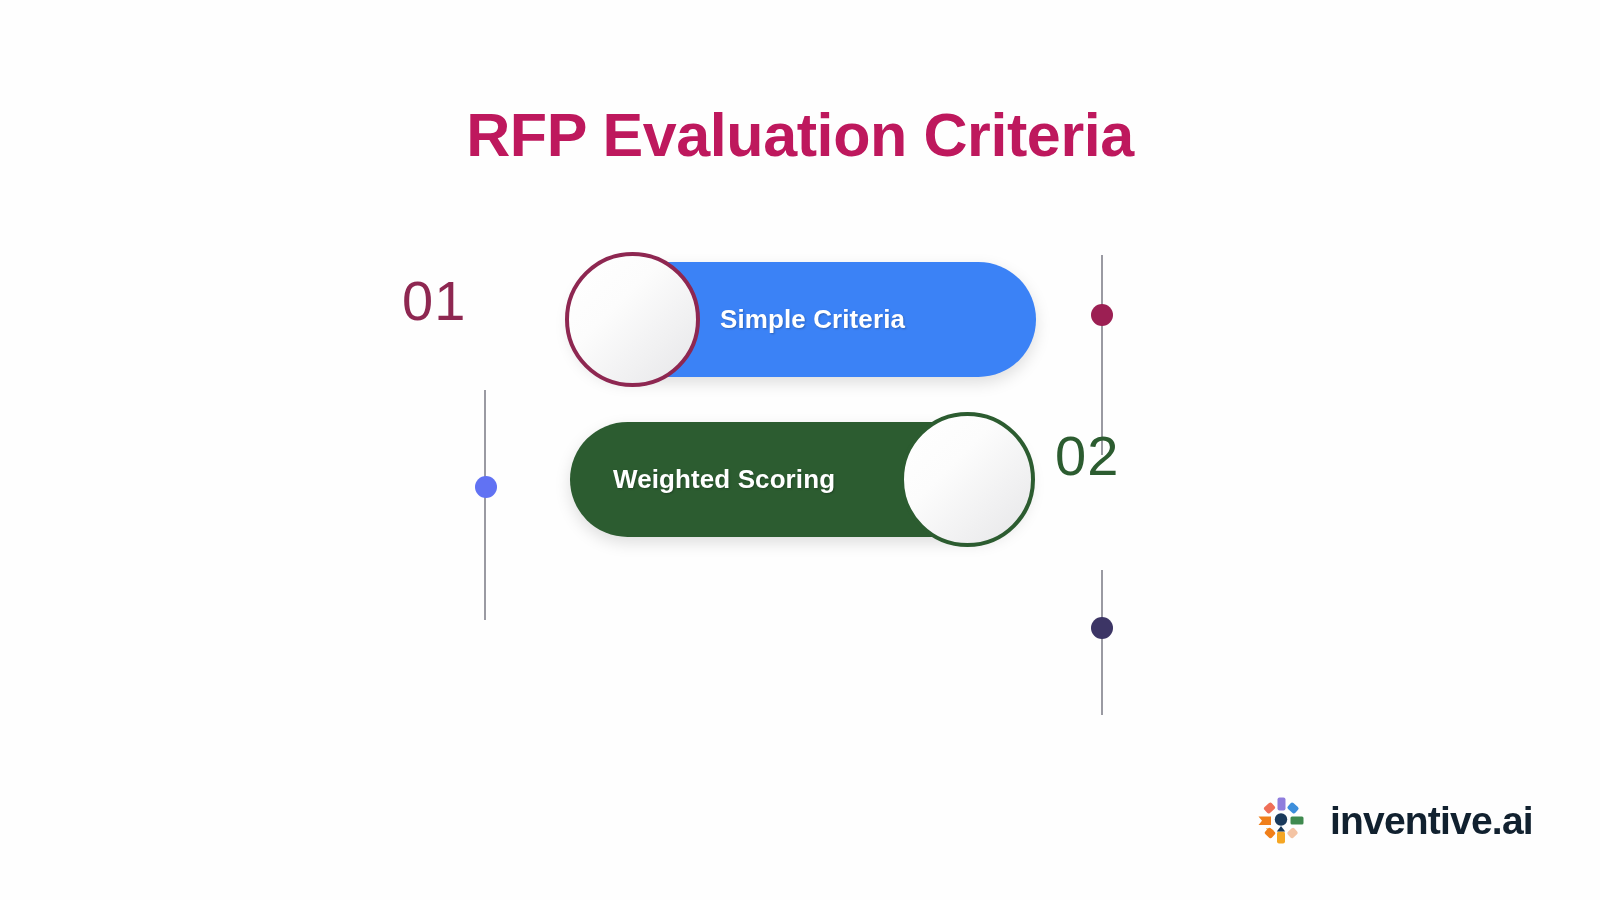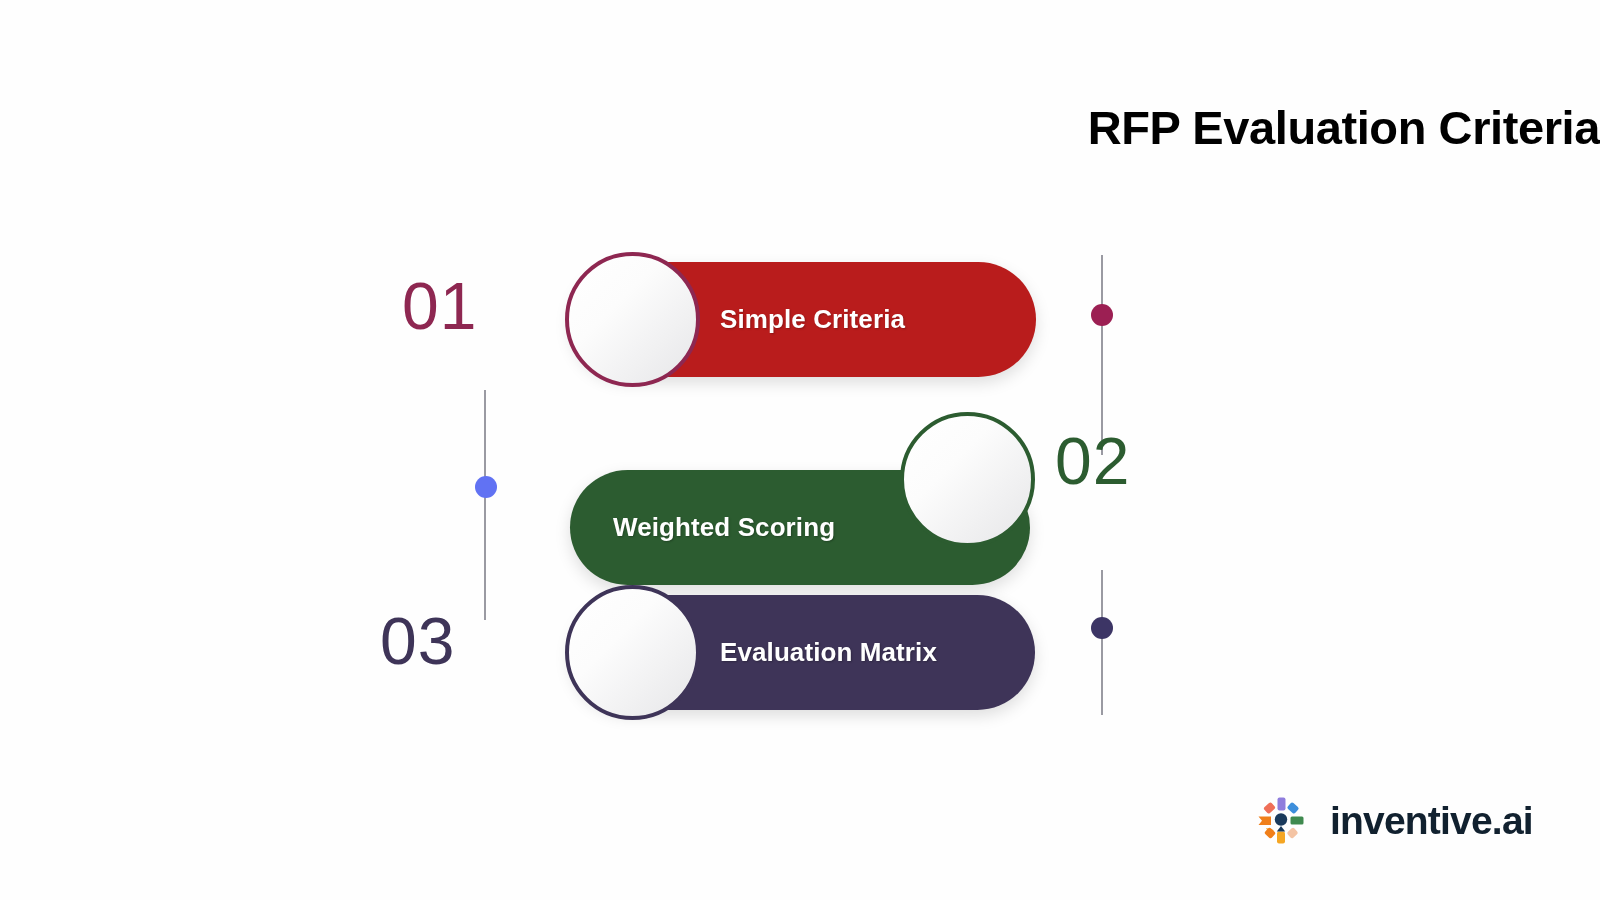--- a/index.html
+++ b/index.html
@@ -20,25 +20,25 @@
     inset: 0;
     background: #fefefe;
   }
 
   
   .page-title {
     position: absolute;
     top: 102px;
     left: 0;
     width: 1600px;
-    text-align: right;
-    font-size: 47px;
+    text-align: center;
+    font-size: 61px;
     font-weight: 700;
     letter-spacing: -0.4px;
-    color: #000000;
+    color: #be185d;
     line-height: 1.1;
   }
 
   
   .rail {
     position: absolute;
     width: 2px;
     background: #9a9aa2;
   }
   .rail-left  { left: 484px;  top: 390px; height: 230px; }
@@ -79,34 +79,33 @@
     color: #ffffff;
     letter-spacing: 0.1px;
     white-space: nowrap;
     text-shadow: 1px 1px 2px rgba(0,0,0,0.25);
   }
 
   .pill-1 {
     left: 190px;
     top: 27px;
     width: 466px;
-    background: #b91c1c;
+    background: #3b82f6;
     justify-content: flex-start;
     padding-left: 150px;
     box-shadow: 0 6px 16px rgba(0,0,0,0.13);
   }
   .pill-2 {
     left: 10px;
     top: 22px;
     width: 460px;
     background: #2c5c30;
     justify-content: flex-start;
     padding-left: 43px;
     box-shadow: 0 6px 16px rgba(0,0,0,0.13);
-    margin-top: 48px;
   }
   .pill-3 {
     left: 200px;
     top: 27px;
     width: 465px;
     background: #3e3458;
     justify-content: flex-start;
     padding-left: 150px;
     box-shadow: 0 6px 16px rgba(0,0,0,0.13);
   }
@@ -132,21 +131,21 @@
     filter: blur(16px);
     z-index: -1;
   }
   .knob-1 { left: 185px; top: 17px;  border: 4px solid #8e2751; }
   .knob-2 { left: 340px; top: 12px;  border: 4px solid #2c5c30; }
   .knob-3 { left: 195px; top: 17px;  border: 4px solid #3e3458; }
 
   
   .index-num {
     position: absolute;
-    font-size: 66px;
+    font-size: 56px;
     font-weight: 500;
     line-height: 1;
     letter-spacing: 1px;
   }
   .num-1 { left: 22px;  top: 38px;  color: #8e2751; }
   .num-2 { left: 495px; top: 28px;  color: #2c5c30; }
   .num-3 { left: 10px;  top: 40px;  color: #3e3458; }
 
   
   .logo {
@@ -196,27 +195,20 @@
   </div>
 
   <div class="row row-2">
     <div class="pill pill-2">
       <span class="pill-label">Weighted Scoring</span>
     </div>
     <div class="knob knob-2"></div>
     <div class="index-num num-2">02</div>
   </div>
 
-  <div class="row row-3">
-    <div class="index-num num-3">03</div>
-    <div class="pill pill-3">
-      <span class="pill-label">Evaluation Matrix</span>
-    </div>
-    <div class="knob knob-3"></div>
-  </div>
 
   <div class="logo">
     <div class="logo-mark">
       <svg viewBox="0 0 50 50" width="50" height="50" aria-hidden="true">
 
         <rect x="21.5" y="2.5" width="8" height="13" rx="2" fill="#8f7ddd"></rect>
 
         <rect x="8.5" y="9" width="10" height="8" rx="2" fill="#ef6f58" transform="rotate(-42 13.5 13)"></rect>
 
         <rect x="32" y="9" width="10" height="8" rx="2" fill="#3d8edb" transform="rotate(42 37 13)"></rect>

